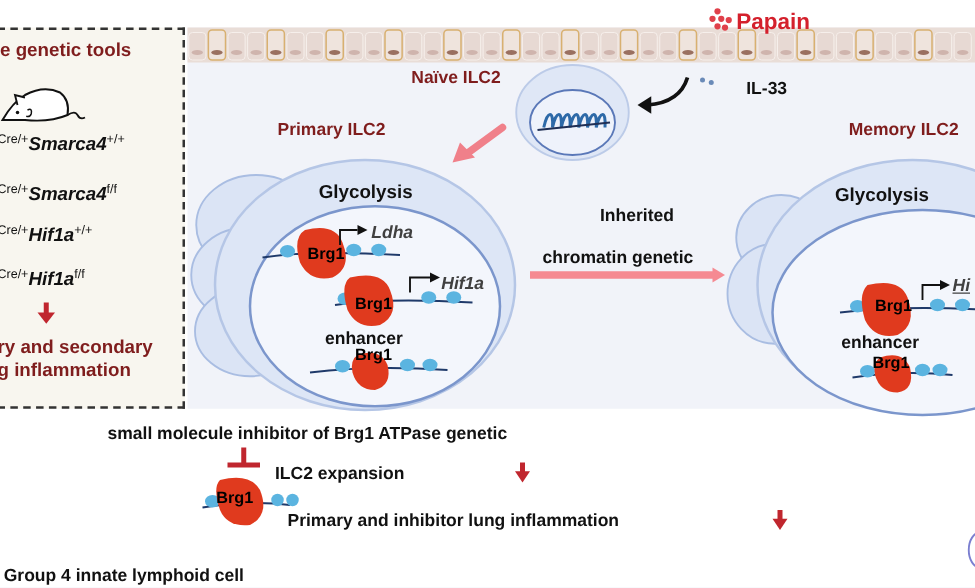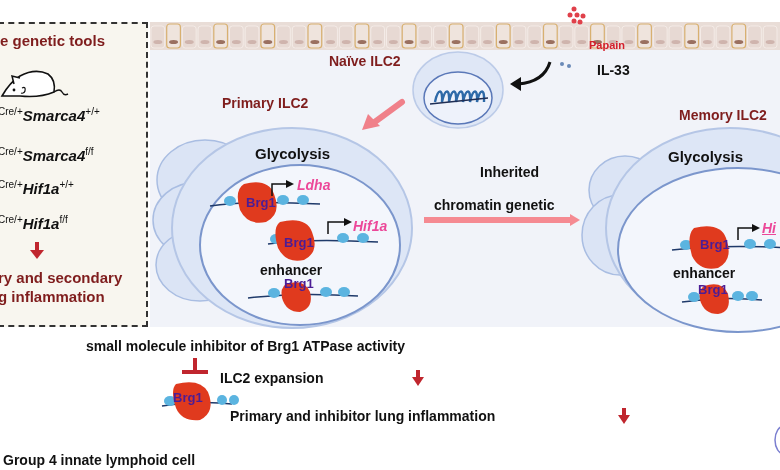--- a/index.html
+++ b/index.html
@@ -5,22 +5,22 @@
   html, body { margin:0; padding:0; }
   body { width:780px; height:470px; position:relative; overflow:hidden; background:#ffffff; font-family:"Liberation Sans", sans-serif; }
   .abs { position:absolute; }
   #left-panel { left:-2px; top:22px; width:150px; height:305px; background:#f8f6ef; border:2px dashed #333; border-left:none; box-sizing:border-box; }
   #main-bg { left:150px; top:22px; width:630px; height:305px; background:#f1f3f9; }
   .gen-line { position:absolute; left:0; font-size:15px; font-weight:bold; font-style:italic; color:#111; white-space:nowrap; }
   .gen-line sup { font-size:10px; font-style:normal; font-weight:normal; }
   .gen-line .pre { font-size:10px; font-style:normal; font-weight:normal; vertical-align:6px; }
   .title-red { font-size:14px; font-weight:bold; color:#7f1d1d; white-space:nowrap; }
   .lbl { font-size:14px; font-weight:bold; color:#111; white-space:nowrap; }
-  .gene { font-size:14px; font-weight:bold; font-style:italic; color:#ec4899; white-space:nowrap; }
-  .brg1 { font-size:13px; font-weight:bold; color:#4c1d95; white-space:nowrap; }
+  .gene { font-size:14px; font-weight:bold; font-style:italic; color:#404040; white-space:nowrap; }
+  .brg1 { font-size:13px; font-weight:bold; color:#000000; white-space:nowrap; }
   svg { position:absolute; overflow:visible; }
 </style>
 </head>
 <body>
 
 <div id="left-panel" class="abs">
   <div class="abs title-red" style="left:2px;top:8px;font-size:15px;">e genetic tools</div>
   <svg style="left:2px;top:38px;" width="70" height="40">
     <path d="M2,34 Q10,20 20,14 Q35,6 48,12 Q56,18 54,30 Q40,36 20,34 Z" fill="#fff" stroke="#111" stroke-width="1.6"></path>
     <path d="M14,22 L12,14 L20,16" fill="#fff" stroke="#111" stroke-width="1.5"></path>
@@ -127,21 +127,21 @@
   </svg>
 
 <svg style="left:566px;top:6px;" width="22" height="20">
   <circle cx="8" cy="3" r="2.5" fill="#e0404a"></circle>
     <circle cx="4" cy="9" r="2.5" fill="#e0404a"></circle>
     <circle cx="11" cy="9" r="2.5" fill="#e0404a"></circle>
   <circle cx="17" cy="10" r="2.5" fill="#e0404a"></circle>
     <circle cx="8" cy="15" r="2.5" fill="#e0404a"></circle>
     <circle cx="14" cy="16" r="2.5" fill="#e0404a"></circle>
 </svg>
-<div class="abs title-red" style="left:589px;top:7px;font-size:11px;color:#d4202c;margin-top:32px;">Papain</div>
+<div class="abs title-red" style="left:589px;top:7px;font-size:18px;color:#d4202c;">Papain</div>
 
 <svg style="left:558px;top:60px;" width="20" height="10">
   <circle cx="4" cy="4" r="2" fill="#6a8ab8"></circle>
     <circle cx="11" cy="6" r="2" fill="#6a8ab8"></circle>
 </svg>
 <div class="abs lbl" style="left:597px;top:62px;">IL-33</div>
 <svg style="left:508px;top:60px;" width="46" height="32">
   <path d="M42,2 Q36,22 10,24" fill="none" stroke="#111" stroke-width="3"></path>
   <polygon points="2,24 13,17 13,31" fill="#111"></polygon>
 </svg>
@@ -207,21 +207,21 @@
 <div class="abs lbl" style="left:260px;top:262px;">enhancer</div>
 <div class="abs brg1" style="left:284px;top:276px;">Brg1</div>
 
 <div class="abs lbl" style="left:464px;top:164px;padding-left:16px;">Inherited</div>
 <div class="abs lbl" style="left:434px;top:197px;">chromatin genetic</div>
 <svg style="left:424px;top:213px;" width="160" height="14">
   <rect x="0" y="4" width="148" height="6" fill="#f58a92"></rect>
   <polygon points="146,1 156,7 146,13" fill="#f58a92"></polygon>
 </svg>
 
-<div class="abs title-red" style="left:641px;top:107px;padding-left:38px;">Memory ILC2</div>
+<div class="abs title-red" style="left:641px;top:95px;padding-left:38px;">Memory ILC2</div>
 <svg style="left:580px;top:120px;" width="220" height="210">
   <g fill="#dbe4f5" stroke="#a9bde2" stroke-width="1.5">
     <ellipse cx="45" cy="70" rx="36" ry="34"></ellipse>
     <ellipse cx="40" cy="115" rx="38" ry="40"></ellipse>
   </g>
   <ellipse cx="150" cy="108" rx="124" ry="100" fill="#dde6f6" stroke="#b5c6e6" stroke-width="2"></ellipse>
   <ellipse cx="158" cy="130" rx="120" ry="82" fill="#f3f6fc" stroke="#7b96cc" stroke-width="2"></ellipse>
 </svg>
 <div class="abs lbl" style="left:668px;top:148px;font-size:15px;">Glycolysis</div>
 <svg style="left:672px;top:226px;" width="120" height="90">
@@ -240,21 +240,21 @@
       <ellipse cx="66" cy="70" rx="6" ry="5" fill="#5bb4e0"></ellipse>
       <ellipse cx="80" cy="70" rx="6" ry="5" fill="#5bb4e0"></ellipse>
   </g>
   <path d="M32,60 Q50,54 56,68 Q60,86 46,88 Q32,88 28,74 Q26,64 32,60 Z" fill="#e03a1e"></path>
 </svg>
 <div class="abs brg1" style="left:700px;top:237px;">Brg1</div>
 <div class="abs gene" style="left:762px;top:220px;text-decoration:underline;">Hi</div>
 <div class="abs lbl" style="left:673px;top:265px;">enhancer</div>
 <div class="abs brg1" style="left:698px;top:282px;">Brg1</div>
 
-<div class="abs lbl" style="left:86px;top:338px;font-size:14px;">small molecule inhibitor of Brg1 ATPase activity</div>
+<div class="abs lbl" style="left:86px;top:338px;font-size:14px;">small molecule inhibitor of Brg1 ATPase genetic</div>
 <svg style="left:182px;top:356px;" width="26" height="20">
   <rect x="11" y="2" width="4" height="14" fill="#c0262e"></rect>
     <rect x="0" y="14" width="26" height="4" fill="#c0262e"></rect>
 </svg>
 <svg style="left:160px;top:376px;" width="80" height="50">
   <path d="M2,30 Q40,24 72,28" stroke="#1f3a6a" stroke-width="1.5" fill="none"></path>
   <ellipse cx="10" cy="25" rx="6" ry="5" fill="#5bb4e0"></ellipse>
     <ellipse cx="62" cy="24" rx="5" ry="5" fill="#5bb4e0"></ellipse>
     <ellipse cx="74" cy="24" rx="5" ry="5" fill="#5bb4e0"></ellipse>
   <path d="M16,8 Q40,2 48,16 Q56,36 40,44 Q22,46 16,32 Q10,14 16,8 Z" fill="#e03a1e"></path>

